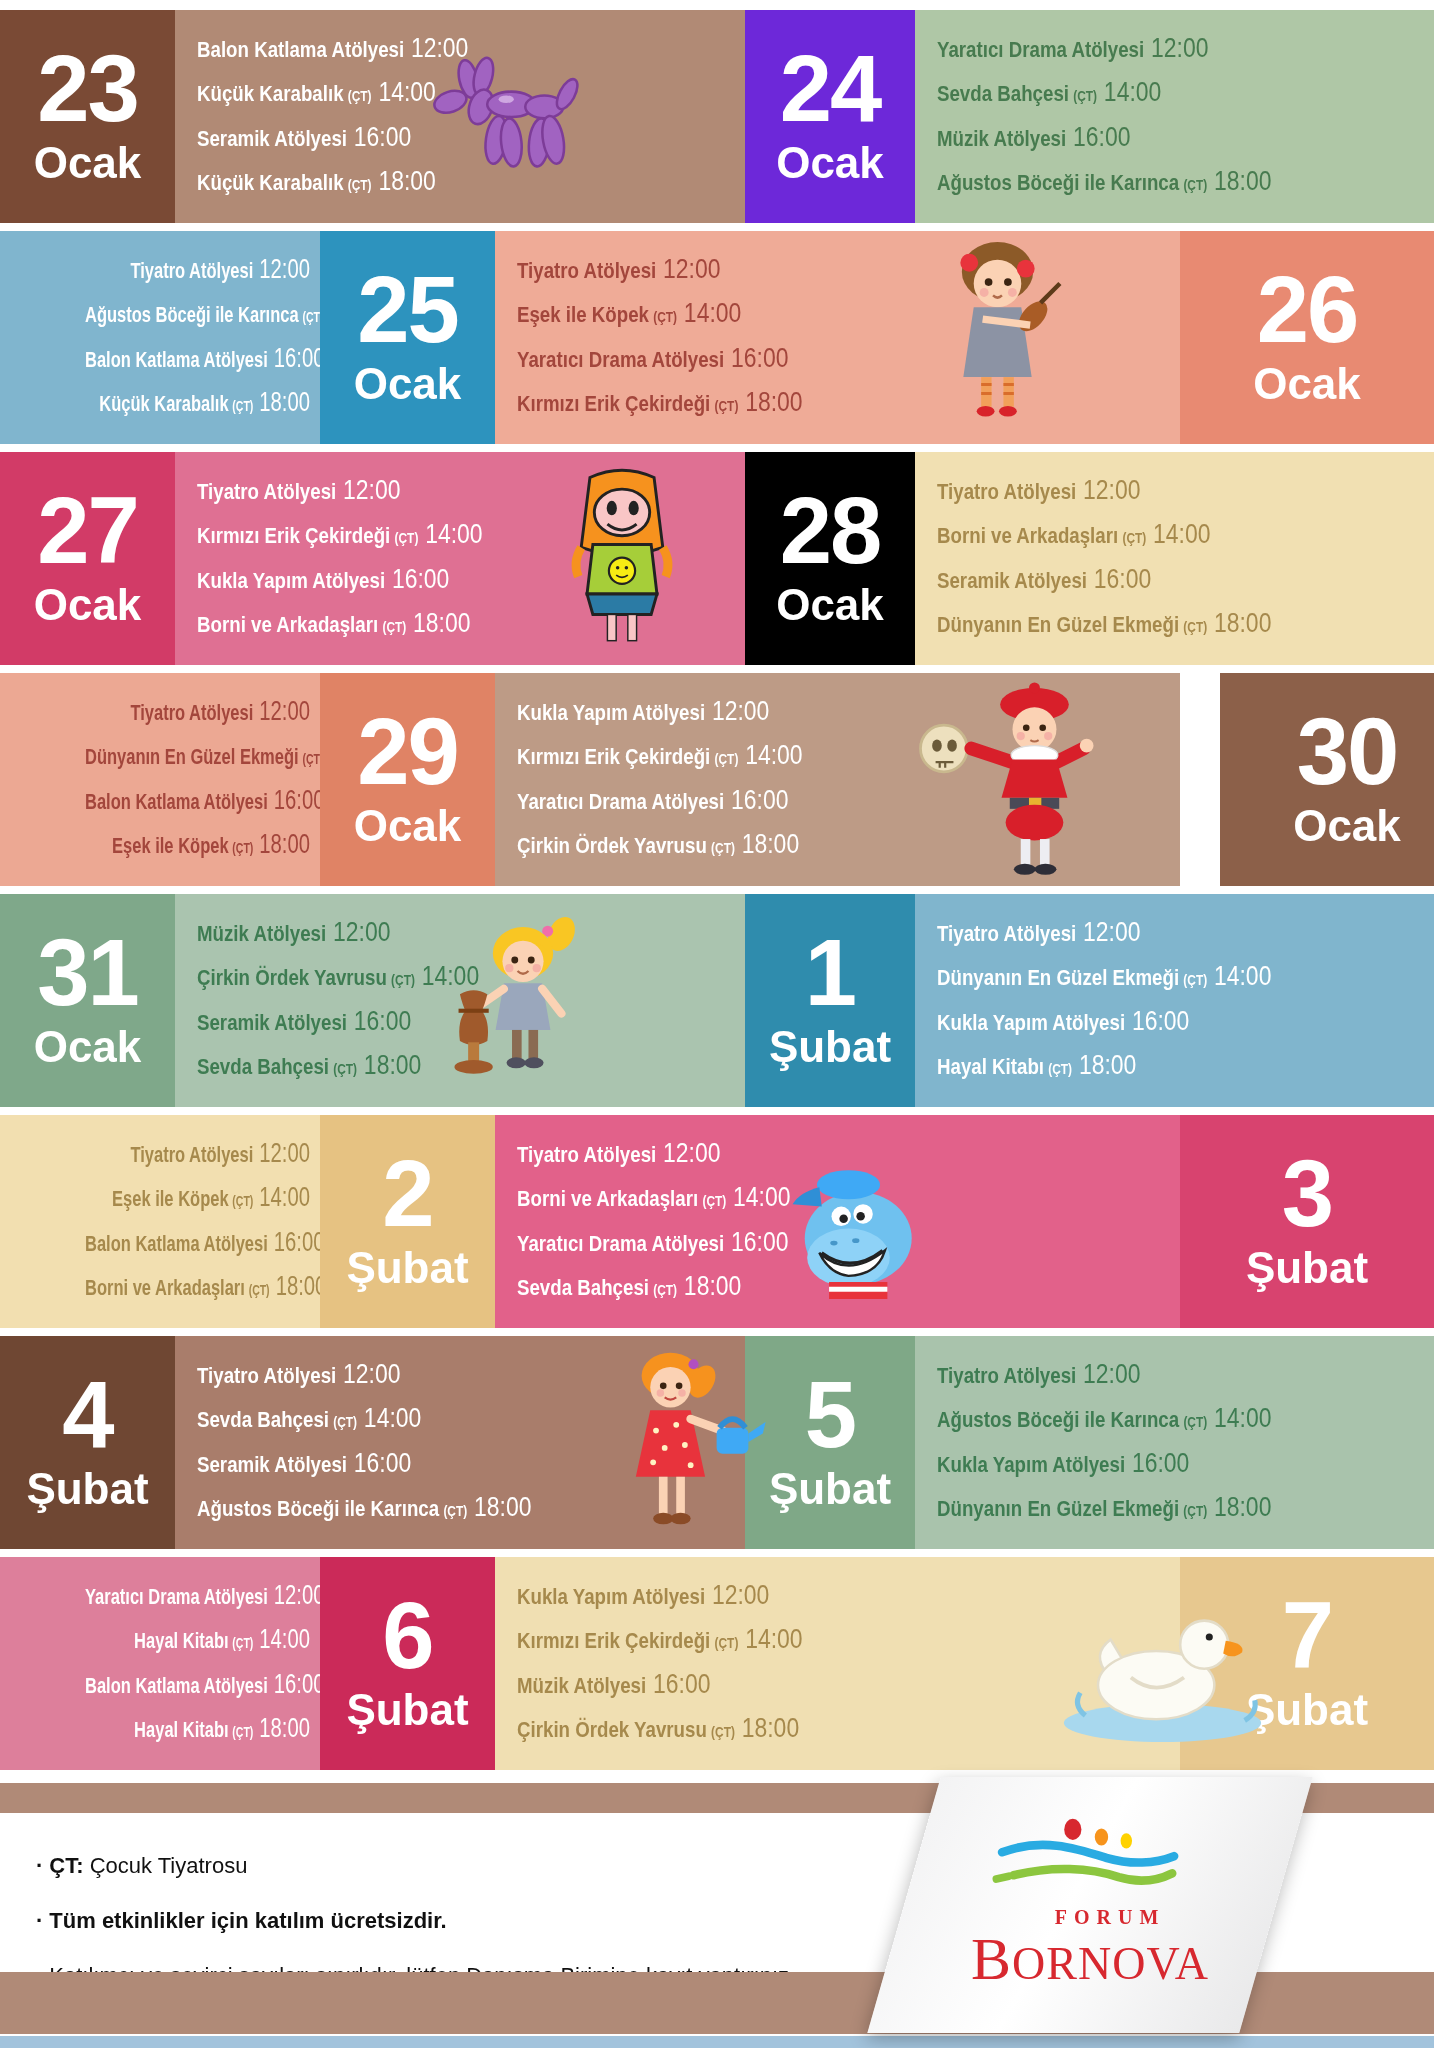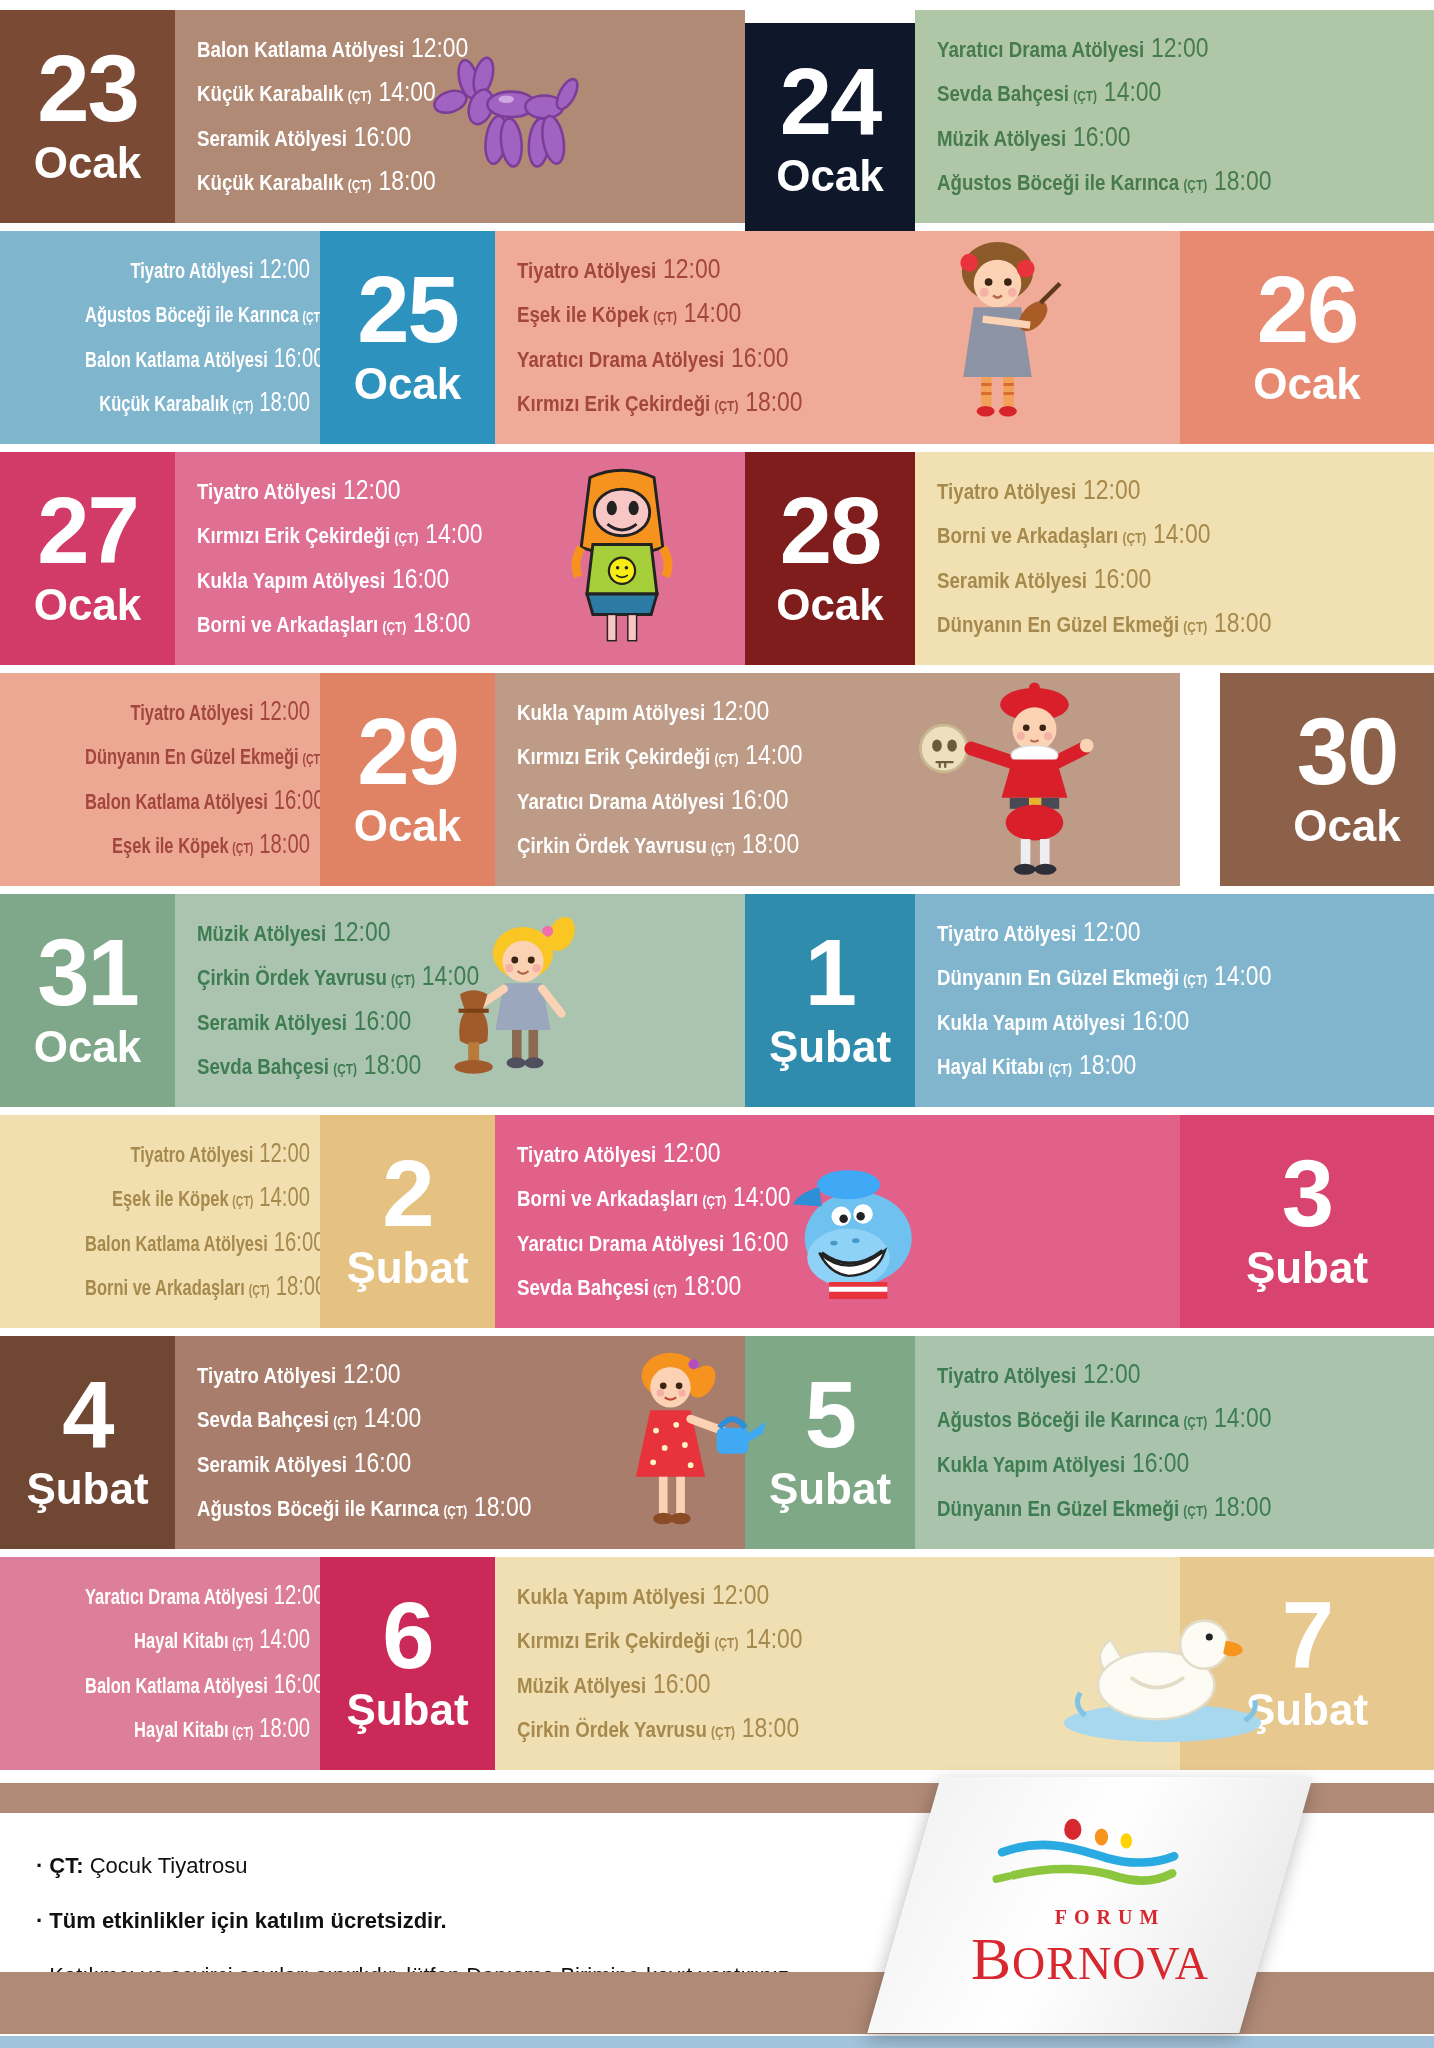--- a/index.html
+++ b/index.html
@@ -74,21 +74,21 @@
       <div class="mon">Ocak</div>
     </div>
     <div class="panel pos-p1L" style="background-color: rgb(177, 138, 117); color: rgb(255, 255, 255);">
       <ul class="events">
           <li><span class="ev-name">Balon Katlama Atölyesi</span><span class="ev-time">12:00</span></li>
           <li><span class="ev-name">Küçük Karabalık</span><span class="ev-ct">(ÇT)</span><span class="ev-time">14:00</span></li>
           <li><span class="ev-name">Seramik Atölyesi</span><span class="ev-time">16:00</span></li>
           <li><span class="ev-name">Küçük Karabalık</span><span class="ev-ct">(ÇT)</span><span class="ev-time">18:00</span></li>
         </ul>
     </div>
-    <div class="badge pos-b2L" style="background-color: #0f172a; margin-top: 13px;">
+    <div class="badge pos-b2L" style="background-color: #6d28d9;">
       <div class="num">24</div>
       <div class="mon">Ocak</div>
     </div>
     <div class="panel pos-p2L" style="background-color: rgb(175, 199, 166); color: rgb(71, 123, 79);">
       <ul class="events">
           <li><span class="ev-name">Yaratıcı Drama Atölyesi</span><span class="ev-time">12:00</span></li>
           <li><span class="ev-name">Sevda Bahçesi</span><span class="ev-ct">(ÇT)</span><span class="ev-time">14:00</span></li>
           <li><span class="ev-name">Müzik Atölyesi</span><span class="ev-time">16:00</span></li>
           <li><span class="ev-name">Ağustos Böceği ile Karınca</span><span class="ev-ct">(ÇT)</span><span class="ev-time">18:00</span></li>
         </ul>
@@ -165,21 +165,21 @@
       <div class="mon">Ocak</div>
     </div>
     <div class="panel pos-p1L" style="background-color: rgb(223, 112, 147); color: rgb(255, 255, 255);">
       <ul class="events">
           <li><span class="ev-name">Tiyatro  Atölyesi</span><span class="ev-time">12:00</span></li>
           <li><span class="ev-name">Kırmızı Erik Çekirdeği</span><span class="ev-ct">(ÇT)</span><span class="ev-time">14:00</span></li>
           <li><span class="ev-name">Kukla Yapım Atölyesi</span><span class="ev-time">16:00</span></li>
           <li><span class="ev-name">Borni ve Arkadaşları</span><span class="ev-ct">(ÇT)</span><span class="ev-time">18:00</span></li>
         </ul>
     </div>
-    <div class="badge pos-b2L" style="background-color: #7f1d1d;">
+    <div class="badge pos-b2L" style="background-color: #000000;">
       <div class="num">28</div>
       <div class="mon">Ocak</div>
     </div>
     <div class="panel pos-p2L" style="background-color: rgb(241, 224, 178); color: rgb(166, 137, 76);">
       <ul class="events">
           <li><span class="ev-name">Tiyatro  Atölyesi</span><span class="ev-time">12:00</span></li>
           <li><span class="ev-name">Borni ve Arkadaşları</span><span class="ev-ct">(ÇT)</span><span class="ev-time">14:00</span></li>
           <li><span class="ev-name">Seramik Atölyesi</span><span class="ev-time">16:00</span></li>
           <li><span class="ev-name">Dünyanın En Güzel Ekmeği</span><span class="ev-ct">(ÇT)</span><span class="ev-time">18:00</span></li>
         </ul>

